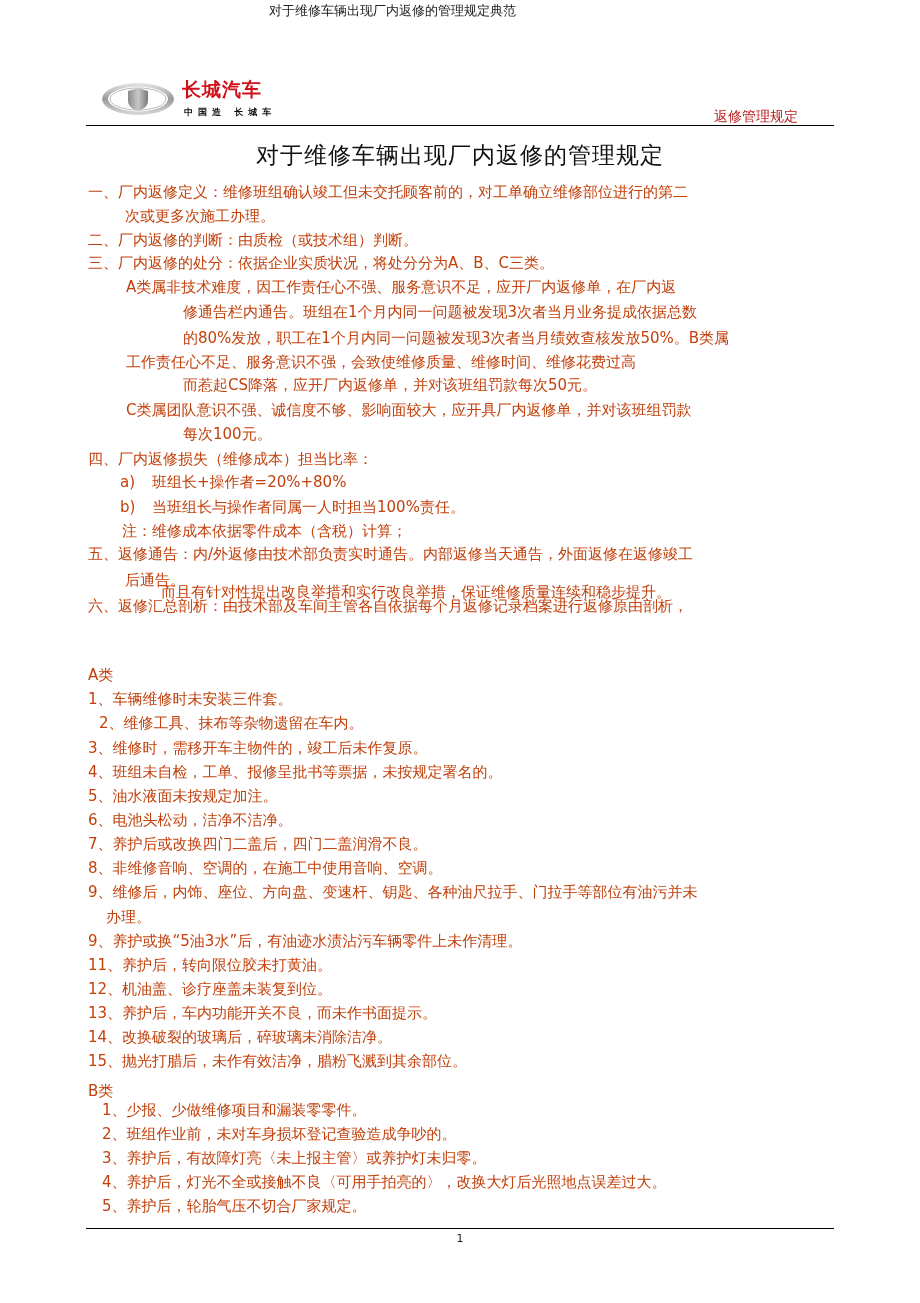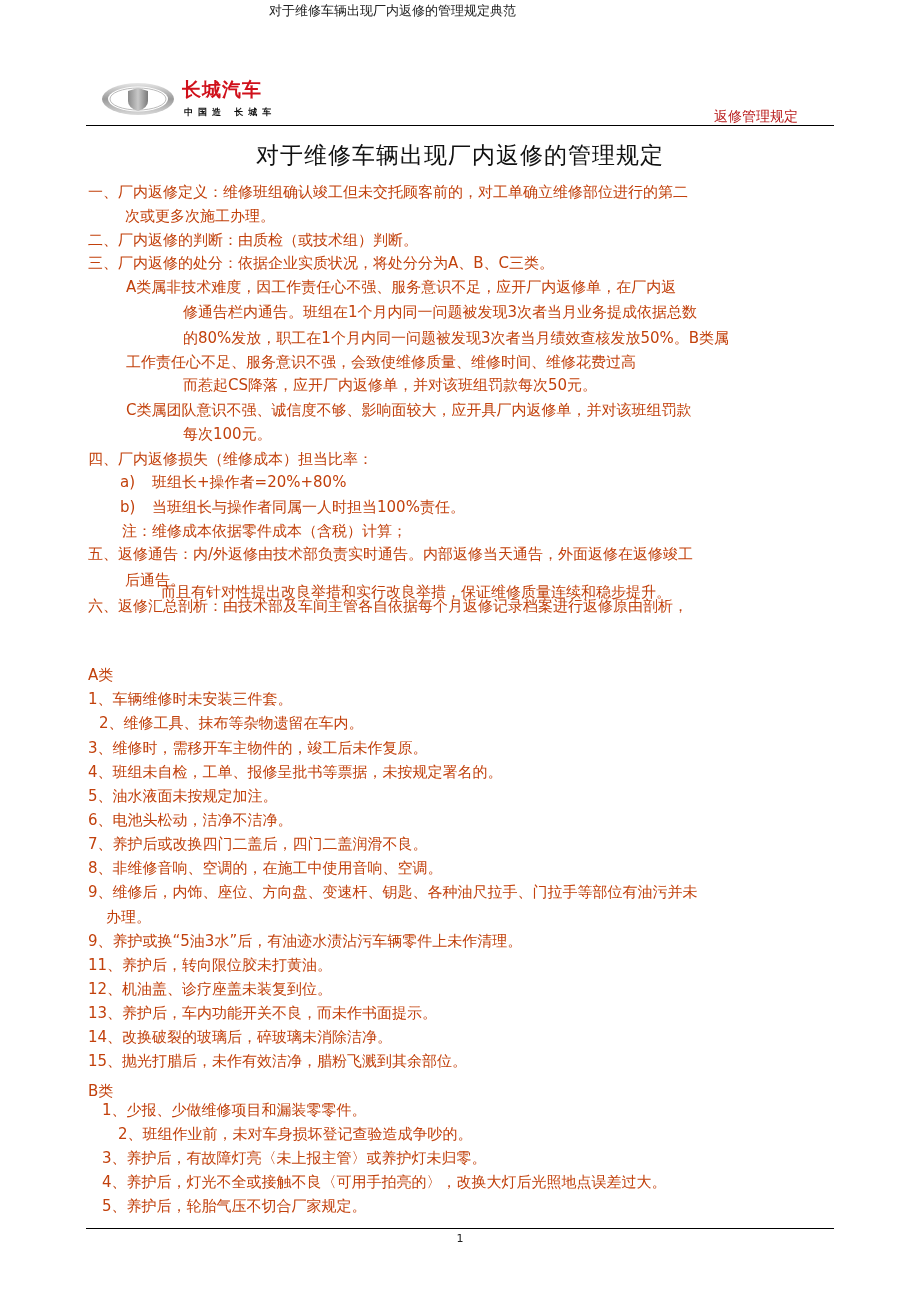--- a/index.html
+++ b/index.html
@@ -176,19 +176,19 @@
 <div class="line" style="left:106px; top:907px;">办理。</div>
 <div class="line" style="left:88px; top:931px;">9、养护或换“5油3水”后，有油迹水渍沾污车辆零件上未作清理。</div>
 <div class="line" style="left:88px; top:955px;">11、养护后，转向限位胶未打黄油。</div>
 <div class="line" style="left:88px; top:979px;">12、机油盖、诊疗座盖未装复到位。</div>
 <div class="line" style="left:88px; top:1003px;">13、养护后，车内功能开关不良，而未作书面提示。</div>
 <div class="line" style="left:88px; top:1027px;">14、改换破裂的玻璃后，碎玻璃未消除洁净。</div>
 <div class="line" style="left:88px; top:1051px;">15、抛光打腊后，未作有效洁净，腊粉飞溅到其余部位。</div>
 
 <div class="line" style="left:88px; top:1081px;">B类</div>
 <div class="line" style="left:102px; top:1100px;">1、少报、少做维修项目和漏装零零件。</div>
-<div class="line" style="left:102px; top:1124px;margin-left:16px;">2、班组作业前，未对车身损坏登记查验造成争吵的。</div>
+<div class="line" style="left:102px; top:1124px;">2、班组作业前，未对车身损坏登记查验造成争吵的。</div>
 <div class="line" style="left:102px; top:1148px;">3、养护后，有故障灯亮〈未上报主管〉或养护灯未归零。</div>
 <div class="line" style="left:102px; top:1172px;">4、养护后，灯光不全或接触不良〈可用手拍亮的〉，改换大灯后光照地点误差过大。</div>
 <div class="line" style="left:102px; top:1196px;">5、养护后，轮胎气压不切合厂家规定。</div>
 
 <div class="footer-rule"></div>
 <div class="page-num">1</div>
 
 </body></html>

